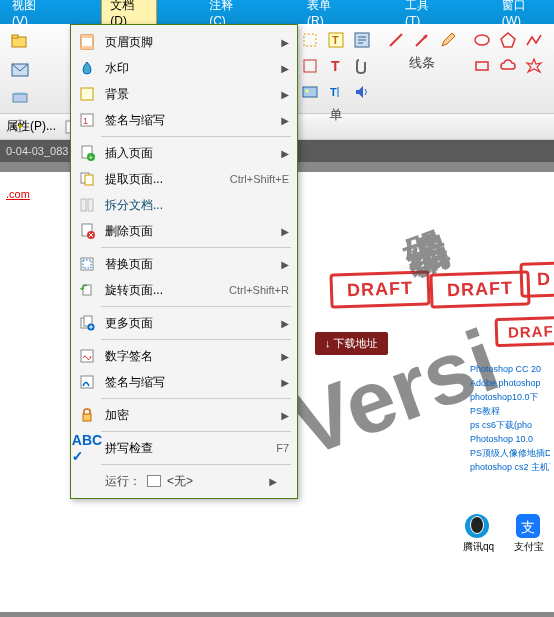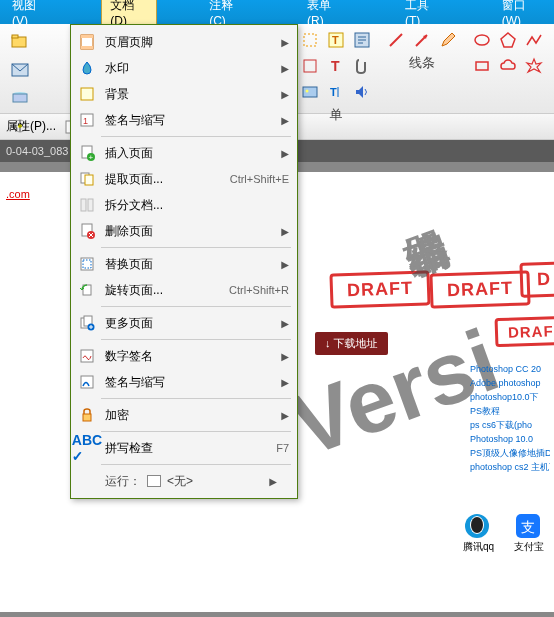--- a/index.html
+++ b/index.html
@@ -25,21 +25,21 @@
 .page-bg { position: absolute; left: 0; top: 10px; width: 554px; height: 440px; background: #fff; }
 .redlink { position: absolute; left: 6px; top: 26px; color: #d00; font-size: 11px; text-decoration: underline; }
 
 .dropdown { position: absolute; left: 70px; top: 24px; width: 228px; background: #f4f4f4; border: 1px solid #4d7c0f; box-shadow: 2px 2px 6px rgba(0,0,0,0.3); z-index: 100; padding: 4px 0; font-size: 12px; }
 .dd-item { display: flex; align-items: center; height: 26px; padding: 0 8px 0 6px; gap: 8px; cursor: default; }
 .dd-icon { width: 20px; height: 20px; display: flex; align-items: center; justify-content: center; flex-shrink: 0; }
 .dd-label { flex: 1; }
 .dd-shortcut { color: #666; font-size: 11px; }
 .dd-arrow { color: #555; font-size: 10px; }
 .dd-sep { height: 1px; background: #ccc; margin: 3px 6px 3px 30px; }
-.dd-item.disabled { color: #000000; }
+.dd-item.disabled { color: #0c4a6e; }
 .dd-run { display: flex; align-items: center; height: 26px; padding: 0 20px 0 34px; gap: 6px; font-size: 12px; color: #444; }
 .dd-runbox { width: 14px; height: 12px; border: 1px solid #888; background: #fff; }
 
 .draft-stamp { position: absolute; border: 3px solid #d33; color: #d33; font-weight: bold; font-size: 18px; padding: 4px 14px; border-radius: 4px; transform: rotate(-2deg); font-family: Arial; letter-spacing: 1px; }
 .dl-btn { position: absolute; background: #7f1d1d; color: #fff; font-size: 11px; padding: 4px 10px; border-radius: 2px; text-align: center; }
 
 .watermark { position: absolute; font-size: 72px; font-weight: bold; color: #444; transform: rotate(-20deg); opacity: 0.6; pointer-events: none; font-family: Arial; }
 
 .side-list { position: absolute; right: 4px; top: 200px; width: 80px; font-size: 9px; color: #06c; line-height: 14px; }
 .side-list div { white-space: nowrap; overflow: hidden; }

